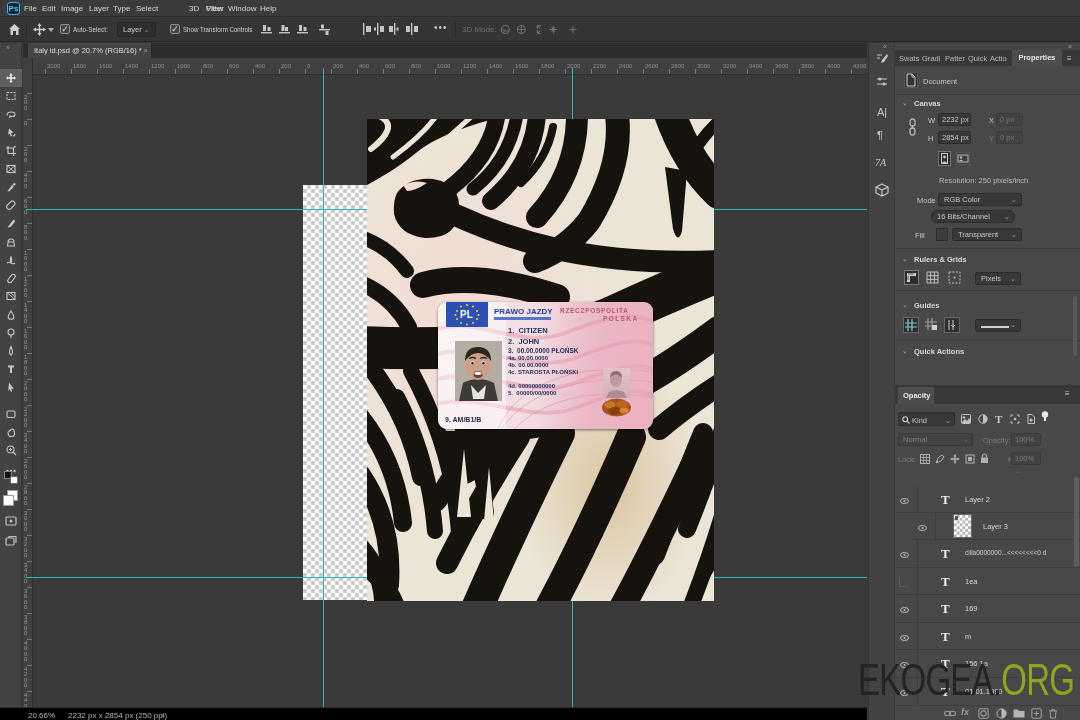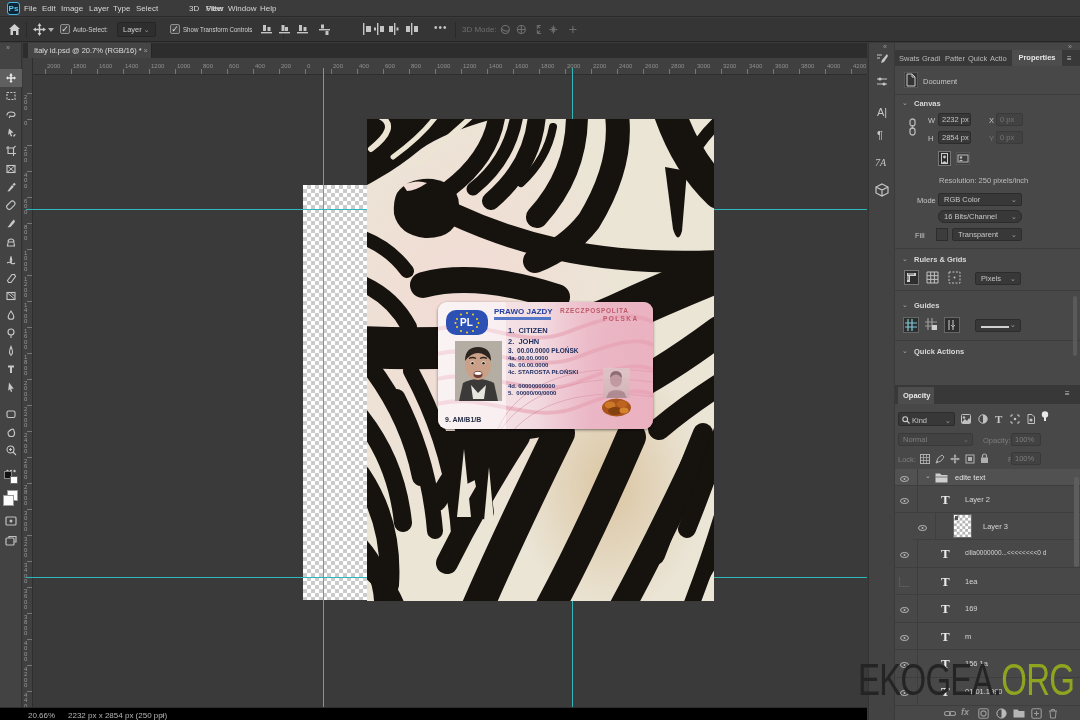--- a/index.html
+++ b/index.html
@@ -568,21 +568,21 @@
           <defs>
               <linearGradient id="rose" x1="0" y1="0" x2="1" y2="0">
                 <stop offset="0" stop-color="#e8a2b4" stop-opacity="0"></stop>
                 <stop offset="0.45" stop-color="#e8a2b4" stop-opacity="0.4"></stop>
                 <stop offset="1" stop-color="#e8a2b4" stop-opacity="0.45"></stop>
               </linearGradient>
             </defs>
           <rect x="100" y="0" width="115" height="127" fill="url(#rose)"></rect>
         </svg>
 
-        <div class="abs" style="left:8px;top:8px;width:42px;height:25px;background:#2d50b5;border-radius:10px;">
+        <div class="abs" style="left:8px;top:0;width:42px;height:25px;background:#2d50b5;border-radius:0;">
           <div class="abs" style="left:11px;top:4px;width:19px;height:17px;color:#fff;font-size:10px;font-weight:bold;text-align:center;line-height:17px;">PL</div>
           <svg class="abs" style="left:0;top:0;" width="42" height="25" viewBox="0 0 42 25">
             <g fill="#f7d917">
               <circle cx="21" cy="3" r="1"></circle>
                 <circle cx="27" cy="4.5" r="1"></circle>
                 <circle cx="31" cy="9" r="1"></circle>
                 <circle cx="32.5" cy="13" r="1"></circle>
                 <circle cx="31" cy="17" r="1"></circle>
                 <circle cx="27" cy="21" r="1"></circle>
                 <circle cx="21" cy="22.5" r="1"></circle>
@@ -720,21 +720,21 @@
             <path d="M3 11 Q5.5 7.5 8 11" fill="#ccc"></path>
           </svg></div>
       <div class="abs" style="left:61px;top:86px;width:14px;height:13px;background:#3d3d3d;border:1px solid #555;"><svg width="12" height="11" viewBox="0 0 12 11">
             <rect x="1" y="2" width="10" height="7" fill="none" stroke="#bbb"></rect>
             <circle cx="4" cy="4.5" r="1.2" fill="#bbb"></circle>
             <path d="M2 8 Q4 5.5 6 8" fill="#bbb"></path>
           </svg></div>
       <div class="abs" style="left:44px;top:110px;color:#bdbdbd;">Resolution: 250 pixels/inch</div>
       <div class="abs" style="left:22px;top:130px;">Mode</div>
       <div class="abs" style="left:43px;top:127px;width:84px;height:13px;background:#383838;border:1px solid #2c2c2c;border-radius:2px;line-height:12px;padding-left:5px;">RGB Color<span class="abs" style="right:4px;color:#999;">⌄</span></div>
-      <div class="abs" style="left:43px;top:144px;width:84px;height:13px;background:#383838;border:1px solid #2c2c2c;border-radius:6px;line-height:12px;padding-left:5px;">16 Bits/Channel<span class="abs" style="right:4px;color:#999;">⌄</span></div>
+      <div class="abs" style="left:36px;top:144px;width:84px;height:13px;background:#383838;border:1px solid #2c2c2c;border-radius:6px;line-height:12px;padding-left:5px;">16 Bits/Channel<span class="abs" style="right:4px;color:#999;">⌄</span></div>
       <div class="abs" style="left:20px;top:165px;">Fill</div>
       <div class="abs" style="left:41px;top:162px;width:12px;height:13px;background:#3d3d3d;border:1px solid #2c2c2c;"></div>
       <div class="abs" style="left:57px;top:162px;width:70px;height:13px;background:#383838;border:1px solid #2c2c2c;border-radius:2px;line-height:12px;padding-left:5px;">Transparent<span class="abs" style="right:4px;color:#999;">⌄</span></div>
       <div class="abs" style="left:0;top:182px;width:185px;height:1px;background:#3d3d3d;"></div>
       <div class="abs" style="left:7px;top:189px;color:#aaa;font-size:7px;">⌄</div>
       <div class="abs" style="left:19px;top:189px;font-weight:bold;color:#d8d8d8;">Rulers &amp; Grids</div>
       <div class="abs" style="left:9px;top:204px;width:15px;height:15px;background:#2e2e2e;border:1px solid #777;"><svg width="13" height="13" viewBox="0 0 13 13">
             <path d="M2,2 h9 v3 h-6 v6 h-3 Z" fill="#d0d0d0"></path>
             <path d="M4 2 v2 M6 2 v2 M8 2 v2 M2 6 h2 M2 8 h2" stroke="#2e2e2e" stroke-width=".8"></path>
           </svg></div>
@@ -828,33 +828,20 @@
           <rect x="3" y="3" width="4" height="4" fill="#b0b0b0"></rect>
         </svg>
       <svg class="abs" style="left:85px;top:68px;" width="9" height="11" viewBox="0 0 9 11">
           <rect x="1" y="4.5" width="7" height="5.5" fill="#b0b0b0"></rect>
           <path d="M2.5 4.5 V3 a2 2 0 0 1 4 0 V4.5" fill="none" stroke="#b0b0b0" stroke-width="1.2"></path>
         </svg>
       <div class="abs" style="left:101px;top:70px;color:#7e7e7e;margin-left:12px;">Fill:</div>
       <div class="abs" style="left:116px;top:67px;width:30px;height:13px;background:#424242;border:1px solid #393939;border-radius:2px;line-height:12px;padding-left:3px;color:#7e7e7e;">100%<span style="font-size:6px;color:#6e6e6e;"> ⌄</span></div>
 
       <div id="lrows" class="abs" style="left:0;top:84px;width:185px;height:237px;">
-          <div style="position:absolute;left:0;top:0px;width:185px;height:17px;background:#515151;border-bottom:1px solid #3e3e3e;">
-            <div style="position:absolute;left:5px;top:5.5px;"><svg width="9" height="6" viewBox="0 0 9 6">
-                <ellipse cx="4.5" cy="3" rx="4" ry="2.5" fill="none" stroke="#b9b9b9" stroke-width="1"></ellipse>
-                <circle cx="4.5" cy="3" r="1" fill="#b9b9b9"></circle>
-              </svg></div>
-            <div style="position:absolute;left:22px;top:0;width:1px;height:17px;background:#3e3e3e;"></div>
-            <div style="position:absolute;left:30px;top:3px;color:#bbb;font-size:7px;">⌄</div>
-            <svg style="position:absolute;left:40px;top:4px;" width="13" height="10" viewBox="0 0 13 10">
-              <path d="M0.5 9.5 V0.5 H5 L6.5 2 H12.5 V9.5 Z" fill="#cfcfcf"></path>
-              <path d="M0.5 4 H12.5" stroke="#515151" stroke-width=".7"></path>
-            </svg>
-            <div style="position:absolute;left:60px;top:4px;color:#e0e0e0;">edite text</div>
-          </div>
           <div style="position:absolute;left:0;top:17px;width:185px;height:27px;border-bottom:1px solid #3e3e3e;">
             <div style="position:absolute;left:5px;top:10.5px;"><svg width="9" height="6" viewBox="0 0 9 6">
                 <ellipse cx="4.5" cy="3" rx="4" ry="2.5" fill="none" stroke="#b9b9b9" stroke-width="1"></ellipse>
                 <circle cx="4.5" cy="3" r="1" fill="#b9b9b9"></circle>
               </svg></div>
             <div style="position:absolute;left:22px;top:0;width:1px;height:27px;background:#3e3e3e;"></div>
             <div style="position:absolute;left:46px;top:5.5px;font-family:'Liberation Serif',serif;font-weight:bold;color:#ececec;font-size:13px;">T</div>
             <div style="position:absolute;left:70px;top:8.5px;color:#d5d5d5;">Layer 2</div>
           </div>
           <div style="position:absolute;left:18px;top:44px;width:185px;height:27px;border-bottom:1px solid #3e3e3e;">

